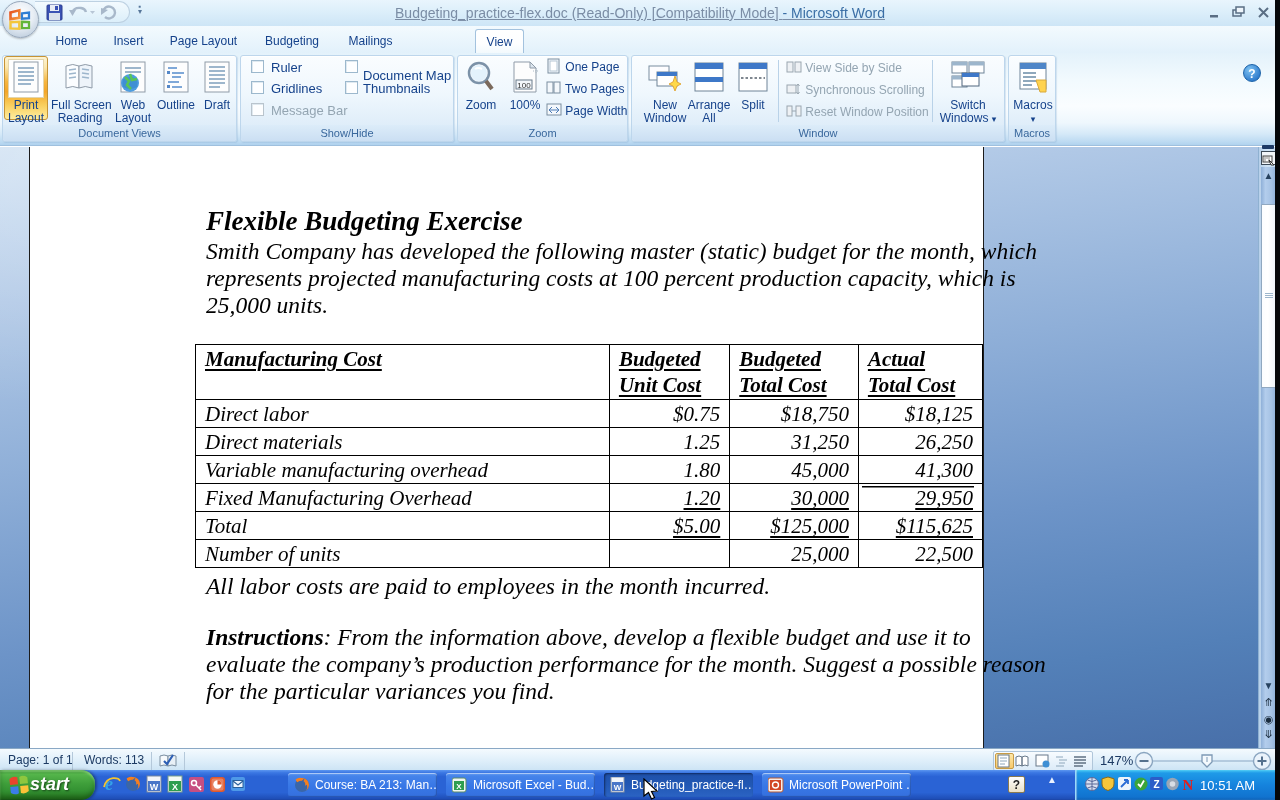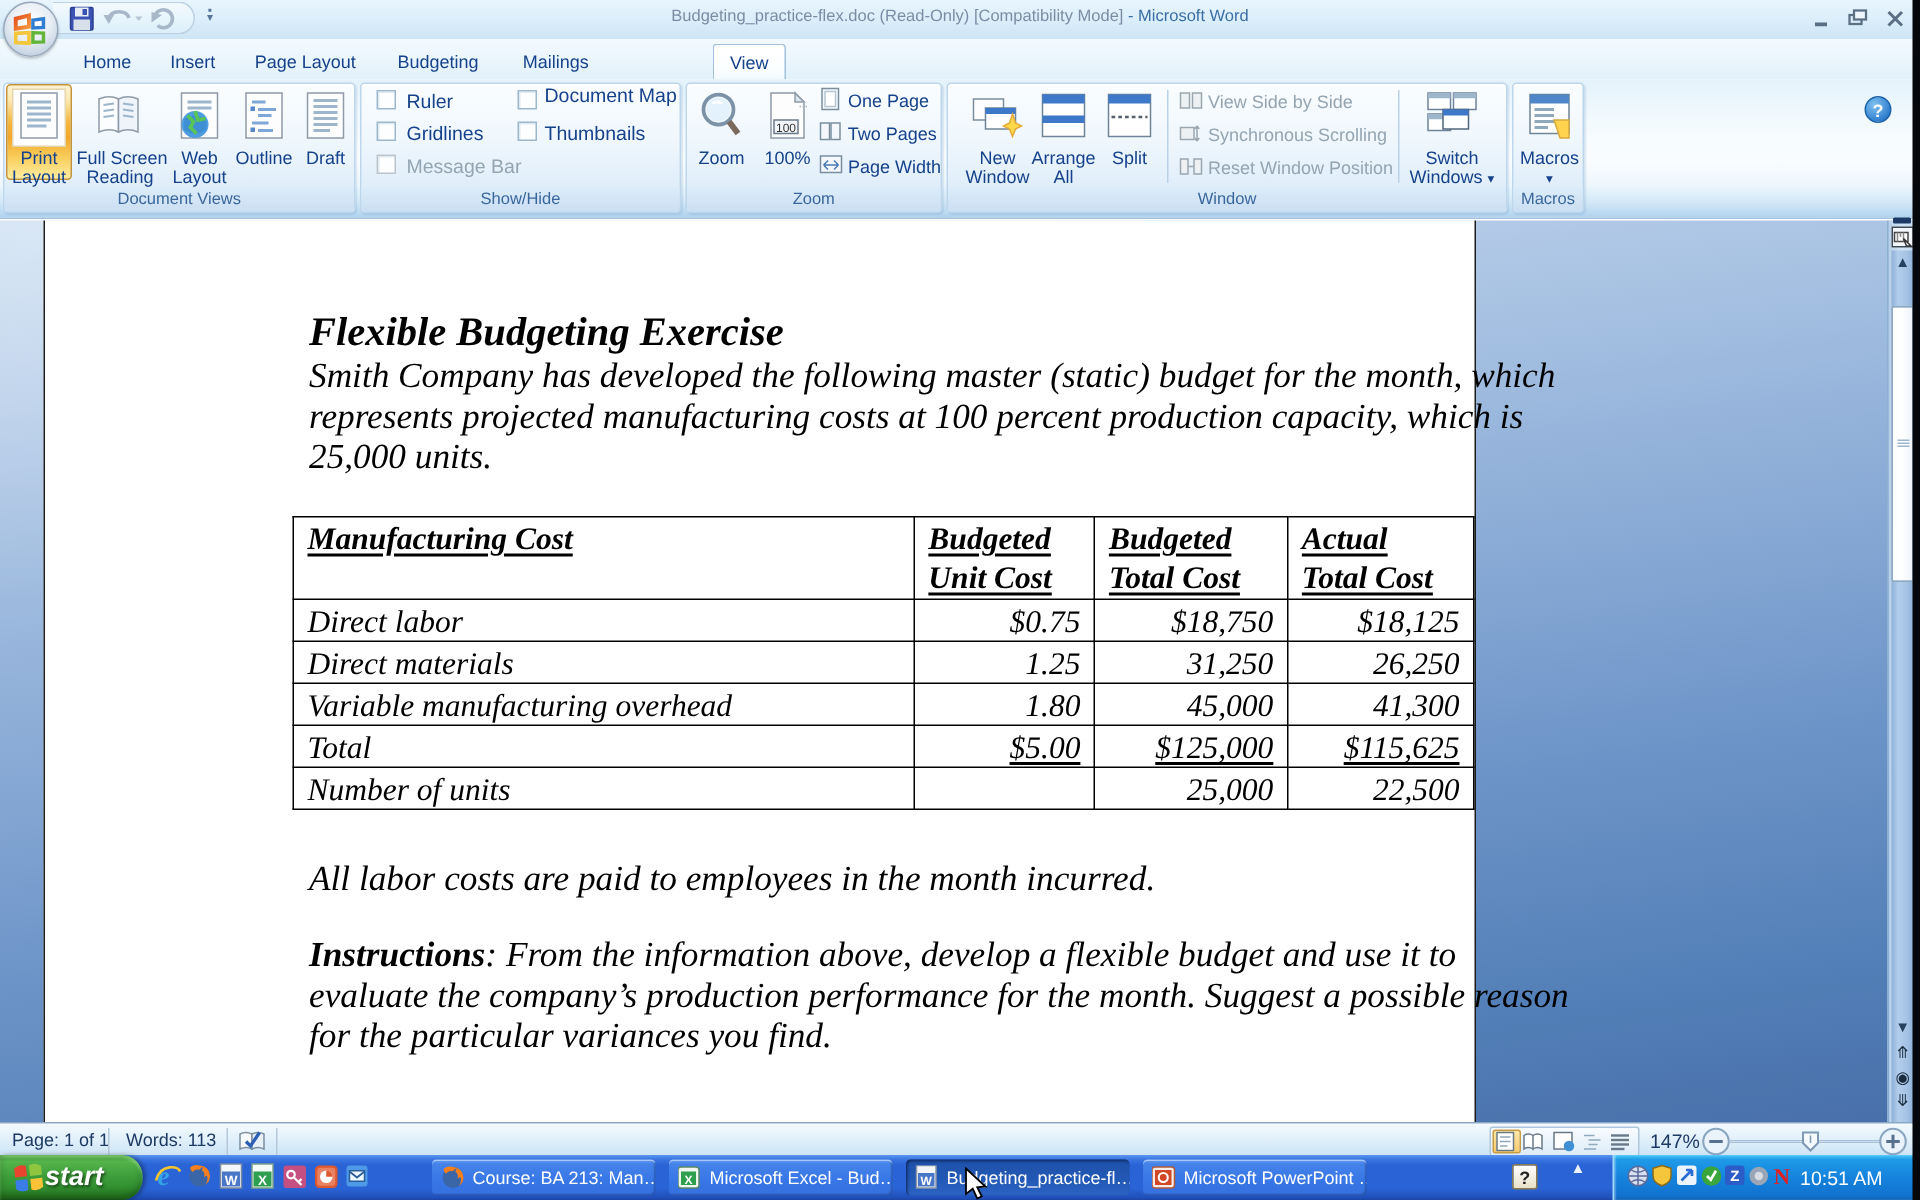--- a/index.html
+++ b/index.html
@@ -3,21 +3,21 @@
 <style>
 html,body{margin:0;padding:0;width:1280px;height:800px;overflow:hidden;
  font-family:"Liberation Sans",sans-serif;}
 *{box-sizing:border-box;}
 .abs{position:absolute;}
 #stage{position:relative;width:1280px;height:800px;background:#fff;}
 
 
 #titlebar{left:0;top:0;width:1280px;height:26px;
  background:linear-gradient(180deg,#e9f5fd 0%,#dbeefa 50%,#cde5f6 100%);}
-#title{width:100%;text-align:center;top:5px;font-size:11px;color:#7b8da5;}
+#title{width:100%;text-align:center;top:5px;font-size:14px;color:#7b8da5;text-decoration:underline;}
 #title .mw{color:#3a6ea5;}
 #winbtns{right:8px;top:5px;color:#56616d;}
 
 
 #orb{left:2px;top:1px;width:37px;height:37px;border-radius:50%;
  background:radial-gradient(circle at 50% 35%,#ffffff 0%,#e8eef5 45%,#c9d6e4 75%,#aebfd2 100%);
  border:1px solid #98a8bb;box-shadow:0 1px 2px rgba(0,0,0,.25);z-index:60;}
 #qat{left:35px;top:1px;width:95px;height:22px;border:1px solid #bdd1e2;border-left:none;
  border-radius:0 12px 12px 0;background:linear-gradient(180deg,#f3fafe,#dceffa);z-index:55;}
 
@@ -239,21 +239,21 @@
     </div>
 
     <div class="group" style="left:240px;width:214px;">
       <div class="chk" style="left:10px;top:4px;"></div>
       <div class="chklabel" style="left:30px;top:4px;">Ruler</div>
       <div class="chk" style="left:10px;top:25px;"></div>
       <div class="chklabel" style="left:30px;top:25px;">Gridlines</div>
       <div class="chk" style="left:10px;top:47px;border-color:#b9c4cd;"></div>
       <div class="chklabel gray" style="left:30px;top:47px;">Message Bar</div>
       <div class="chk" style="left:104px;top:4px;"></div>
-      <div class="chklabel" style="left:122px;top:0;">Document Map</div>
+      <div class="chklabel" style="left:122px;top:12px;">Document Map</div>
       <div class="chk" style="left:104px;top:25px;"></div>
       <div class="chklabel" style="left:122px;top:25px;">Thumbnails</div>
       <div class="glabel">Show/Hide</div>
     </div>
 
     <div class="group" style="left:457px;width:171px;">
       <div class="bigbtn" style="left:3px;width:40px;">
         <div class="ic">
           <svg width="34" height="34" viewBox="0 0 34 34">
             <circle cx="15" cy="13" r="10" fill="none" stroke="#7c92a8" stroke-width="2.5"></circle>
@@ -422,20 +422,26 @@
               <td class="n">31,250</td>
               <td class="n">26,250</td>
             </tr>
         <tr>
               <td>Variable manufacturing overhead</td>
               <td class="n">1.80</td>
               <td class="n">45,000</td>
               <td class="n">41,300</td>
             </tr>
         <tr>
+              <td>Fixed Manufacturing Overhead</td>
+              <td class="n"><u>1.20</u></td>
+              <td class="n"><u>30,000</u></td>
+              <td class="n" style="background:linear-gradient(#000,#000) no-repeat right 8px top 2px / 112px 1.5px;"><u>29,950</u></td>
+            </tr>
+        <tr>
               <td>Total</td>
               <td class="n"><u>$5.00</u></td>
               <td class="n"><u>$125,000</u></td>
               <td class="n"><u>$115,625</u></td>
             </tr>
         <tr>
               <td>Number of units</td>
               <td class="n"></td>
               <td class="n">25,000</td>
               <td class="n">22,500</td>

